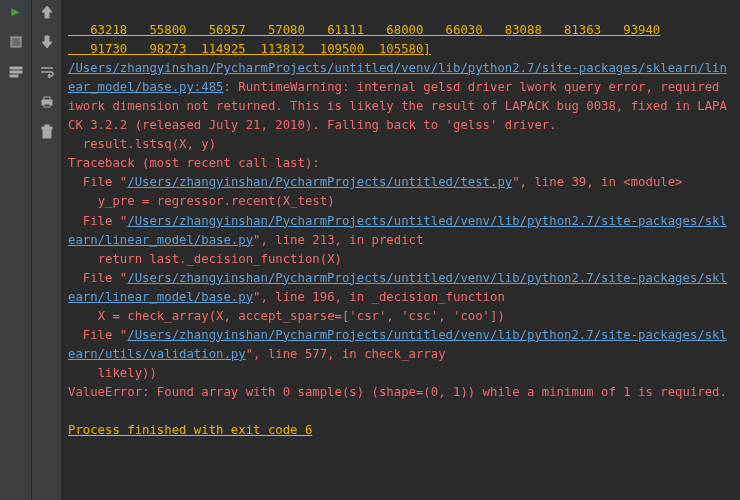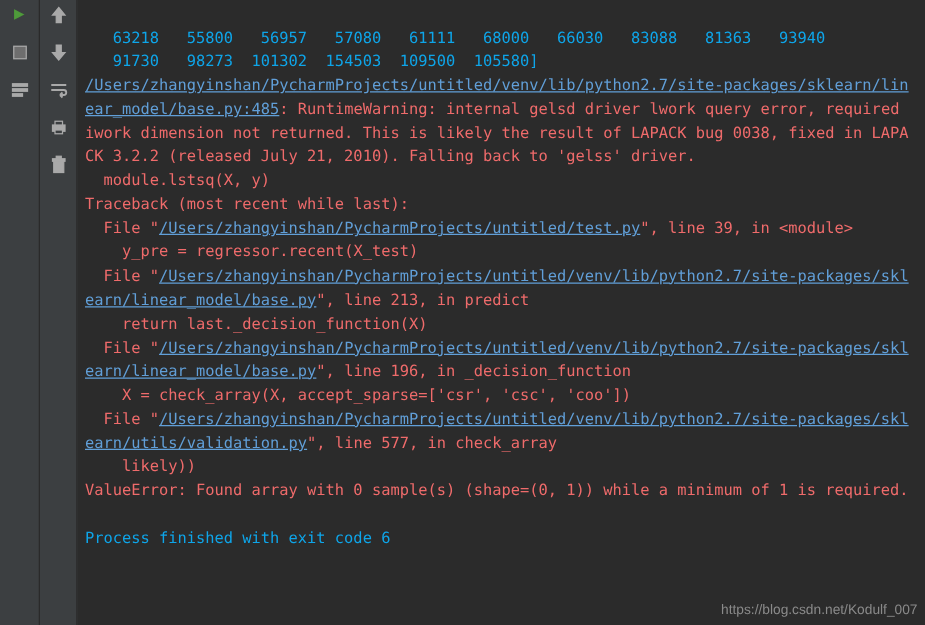--- a/index.html
+++ b/index.html
@@ -23,21 +23,21 @@
   }
   .ico {
     width: 20px; height: 20px; display: flex; align-items: center; justify-content: center;
     color: #a9a9a9; cursor: pointer; font-size: 15px;
   }
   .ico svg { width: 16px; height: 16px; stroke: #a9a9a9; fill: #a9a9a9; }
   .console {
     flex: 1; padding: 2px 6px 6px 6px; overflow: hidden; position: relative;
     white-space: pre-wrap; word-break: break-all;
   }
-  .plain { color: #0ea5e9; }
+  .plain { color: #eab308; text-decoration: underline; }
   .link { color: #619fd8; text-decoration: underline; cursor: pointer; }
   .warn { color: #ef6b6b; }
   .footer {
     position: absolute; right: 6px; bottom: 3px;
     color: #8a8a8a; font-family: Arial, sans-serif; font-size: 11px;
   }
   .run-tri { color: #4e9a3a; font-size: 14px; }
 </style>
 </head>
 <body>
@@ -85,30 +85,29 @@
       <svg viewBox="0 0 16 16">
           <rect x="4" y="5" width="8" height="9"></rect>
           <rect x="3" y="3" width="10" height="2"></rect>
           <rect x="6" y="1" width="4" height="2"></rect>
         </svg>
     </div>
   </div>
 
   <div class="console">
 <span class="plain">   63218   55800   56957   57080   61111   68000   66030   83088   81363   93940</span>
-<span class="plain">   91730   98273  101302  154503  109500  105580]</span>
+<span class="plain">   91730   98273  114925  113812  109500  105580]</span>
 <span class="link">/Users/zhangyinshan/PycharmProjects/untitled/venv/lib/python2.7/site-packages/sklearn/linear_model/base.py:485</span><span class="warn">: RuntimeWarning: internal gelsd driver lwork query error, required iwork dimension not returned. This is likely the result of LAPACK bug 0038, fixed in LAPACK 3.2.2 (released July 21, 2010). Falling back to 'gelss' driver.</span>
-<span class="warn">  module.lstsq(X, y)</span>
-<span class="warn">Traceback (most recent while last):</span>
+<span class="warn">  result.lstsq(X, y)</span>
+<span class="warn">Traceback (most recent call last):</span>
 <span class="warn">  File "</span><span class="link">/Users/zhangyinshan/PycharmProjects/untitled/test.py</span><span class="warn">", line 39, in &lt;module&gt;</span>
 <span class="warn">    y_pre = regressor.recent(X_test)</span>
 <span class="warn">  File "</span><span class="link">/Users/zhangyinshan/PycharmProjects/untitled/venv/lib/python2.7/site-packages/sklearn/linear_model/base.py</span><span class="warn">", line 213, in predict</span>
 <span class="warn">    return last._decision_function(X)</span>
 <span class="warn">  File "</span><span class="link">/Users/zhangyinshan/PycharmProjects/untitled/venv/lib/python2.7/site-packages/sklearn/linear_model/base.py</span><span class="warn">", line 196, in _decision_function</span>
 <span class="warn">    X = check_array(X, accept_sparse=['csr', 'csc', 'coo'])</span>
 <span class="warn">  File "</span><span class="link">/Users/zhangyinshan/PycharmProjects/untitled/venv/lib/python2.7/site-packages/sklearn/utils/validation.py</span><span class="warn">", line 577, in check_array</span>
 <span class="warn">    likely))</span>
 <span class="warn">ValueError: Found array with 0 sample(s) (shape=(0, 1)) while a minimum of 1 is required.</span>
 
 <span class="plain">Process finished with exit code 6</span>
-    <div class="footer">https://blog.csdn.net/Kodulf_007</div>
   </div>
 </div>
 
 </body></html>

